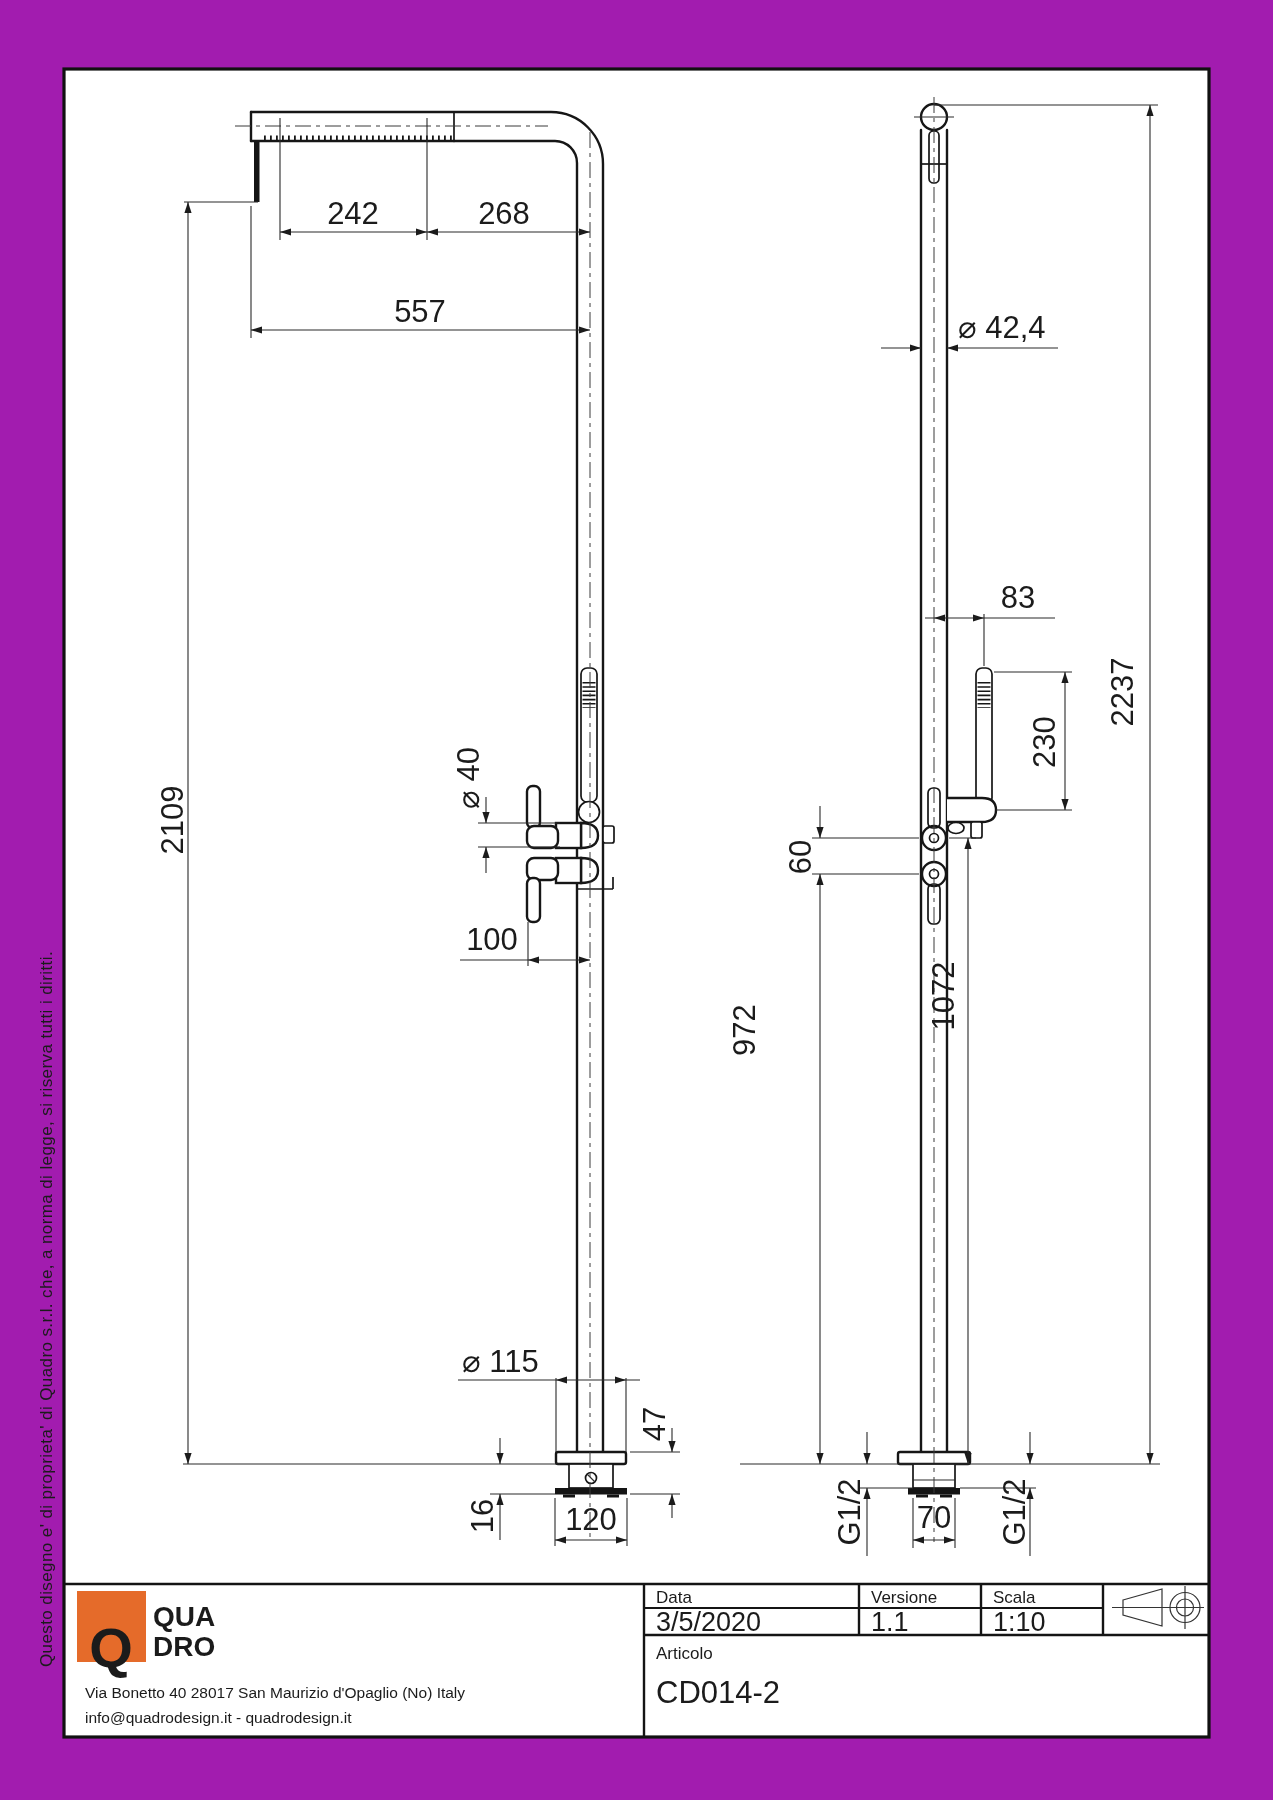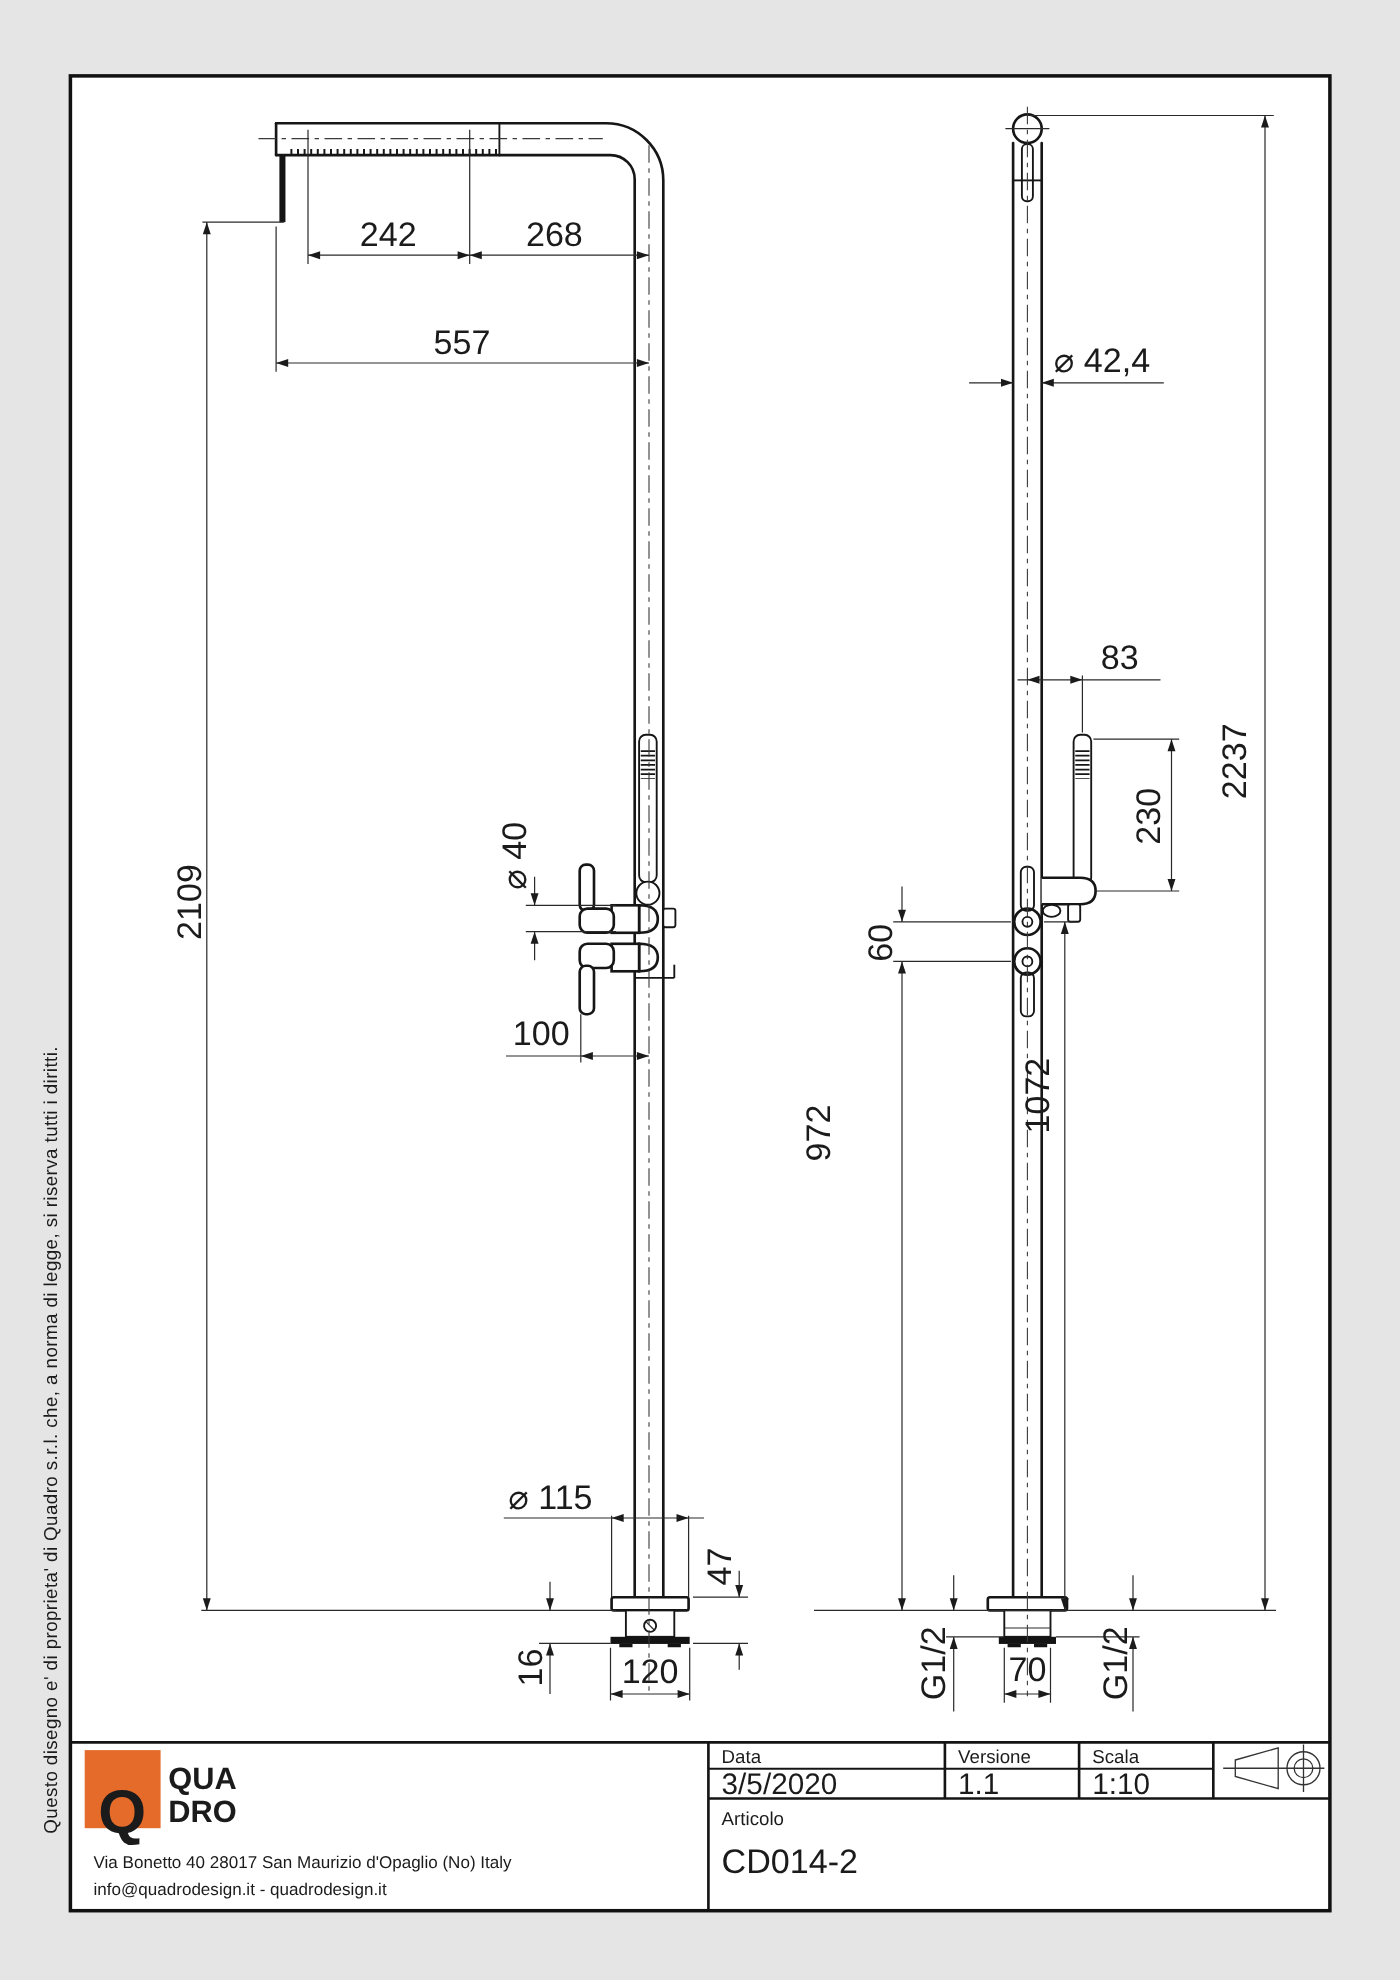--- a/index.html
+++ b/index.html
@@ -1,16 +1,16 @@
 <!DOCTYPE html>
 <html><head>
 <meta charset="utf-8">
 <style>
   html,body{margin:0;padding:0;background:#ffffff;}
-  #stage{position:relative;width:1273px;height:1800px;background:#e5e5e5;overflow:hidden;}
+  #stage{position:relative;width:1273px;height:1800px;background:#a21caf;overflow:hidden;}
   svg{position:absolute;left:0;top:0;}
   svg text{font-family:"Liberation Sans","DejaVu Sans",sans-serif;fill:#1b1b1b;}
   .hv{stroke:#161616;stroke-width:2.4;fill:none;stroke-linecap:round;}
   .hvf{stroke:#161616;stroke-width:2.4;fill:#ffffff;}
   .md{stroke:#161616;stroke-width:1.7;fill:none;}
   .mdf{stroke:#161616;stroke-width:1.7;fill:#ffffff;}
   .th{stroke:#2a2a2a;stroke-width:1.1;fill:none;}
   .cl{stroke:#3a3a3a;stroke-width:1;fill:none;stroke-dasharray:16 5 4 5;}
   .blk{fill:#141414;stroke:none;}
   .arr{fill:#1b1b1b;stroke:none;}

